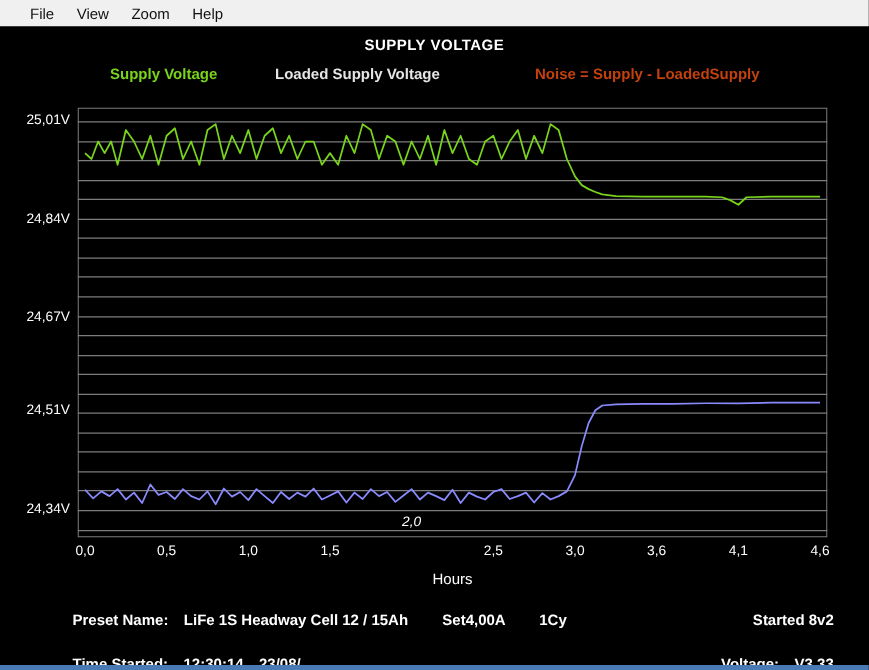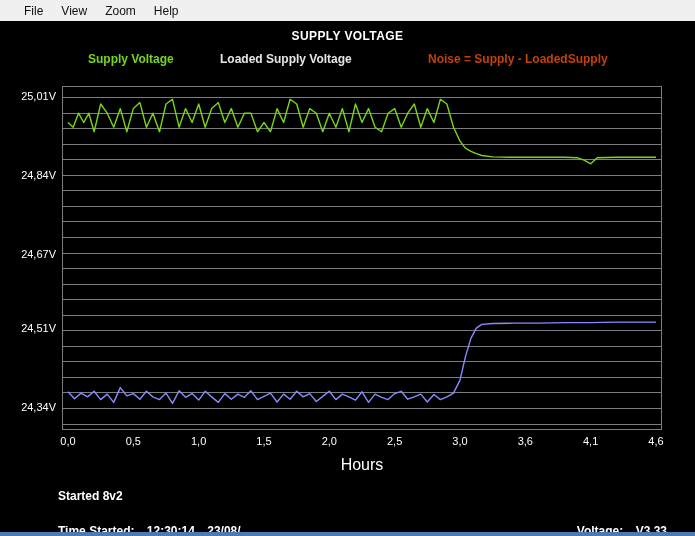--- a/index.html
+++ b/index.html
@@ -19,21 +19,21 @@
   #legendSupply { left:88px; }
   #legendLoaded { left:220px; }
   #legendNoise  { left:428px; }
 
   #plot { position:absolute; left:62px; top:86px; }
 
   #yLabels,#xLabels { position:absolute; top:0; left:0; width:0; height:0; }
   .ytick { position:absolute; left:6px; width:50px; text-align:right; color:#fff; font-size:11px; }
   .xtick { position:absolute; width:34px; text-align:center; color:#fff; font-size:11px; }
   .xaxis-title { position:absolute; left:62px; top:456px; width:600px; text-align:center;
-                 color:#fff; font-size:16px; }
+                 color:#fff; font-size:12px; }
 
   .status-row { position:absolute; left:58px; right:28px; display:flex; justify-content:space-between;
                 align-items:baseline; color:#fff; font-size:12px; font-weight:bold; white-space:nowrap; }
   .status-row.r1 { top:489px; }
   .status-row.r2 { top:512px;margin-top:12px; }
   .sp-sm { margin-left:9px; }
   .sp-lg { margin-left:24px; }
 
   .win-border { position:absolute; left:0; bottom:0; width:100%; height:4px; background:#4a7ab5; }
 </style>
@@ -91,31 +91,37 @@
       <rect x="0.5" y="0.5" width="599" height="343" fill="none" stroke="#7d7d7d"></rect>
       <polyline points="6.0,36.5 11.2,41.2 16.5,27.2 21.7,36.5 26.9,27.2 32.1,45.8 38.7,18.0 45.2,27.2 51.7,41.2 58.3,22.6 64.8,45.8 71.3,22.6 77.9,16.6 84.4,41.2 90.9,27.2 97.5,45.8 104.0,18.0 110.5,13.3 117.1,41.2 123.6,22.6 130.1,36.5 136.7,18.0 143.2,41.2 149.7,22.6 156.3,16.6 162.8,36.5 169.3,22.6 175.9,41.2 182.4,27.2 188.9,27.2 195.5,45.8 202.0,36.5 208.5,45.8 215.1,22.6 221.6,36.5 228.1,13.3 234.7,18.0 241.2,41.2 247.7,22.6 254.3,27.2 260.8,45.8 267.3,27.2 273.9,41.2 280.4,22.6 286.9,45.8 293.5,18.0 300.0,36.5 306.5,22.6 313.1,41.2 319.6,45.8 326.1,27.2 332.7,22.6 339.2,41.2 345.7,27.2 352.3,18.0 358.8,41.2 365.3,22.6 371.9,36.5 378.4,13.3 384.9,18.0 391.5,41.2 398.0,55.1 403.4,62.1 408.9,65.3 414.3,67.6 419.8,69.5 430.7,70.9 452.4,71.3 476.4,71.3 502.5,71.3 515.6,71.8 522.1,74.1 528.7,77.8 535.2,71.8 554.8,71.3 574.4,71.3 594.0,71.3" fill="none" stroke="#79d41c" stroke-width="1.4" stroke-linejoin="round"></polyline>
       <polyline points="6.0,305.8 12.5,312.7 19.1,307.1 25.6,310.9 32.1,305.3 38.7,313.6 45.2,308.1 51.7,316.4 58.3,301.6 64.8,309.9 71.3,307.6 77.9,313.2 84.4,305.3 90.9,310.9 97.5,313.6 104.0,307.1 110.5,317.4 117.1,304.8 123.6,311.3 130.1,307.6 136.7,314.1 143.2,305.3 149.7,310.9 156.3,316.4 162.8,307.6 169.3,313.2 175.9,308.1 182.4,311.3 188.9,304.8 195.5,313.6 202.0,310.4 208.5,307.1 215.1,316.0 221.6,308.1 228.1,313.2 234.7,305.3 241.2,310.9 247.7,307.6 254.3,315.5 260.8,310.4 267.3,305.3 273.9,313.6 280.4,308.1 286.9,310.9 293.5,314.1 300.0,305.8 306.5,316.4 313.1,308.1 319.6,311.3 326.1,313.6 332.7,307.6 339.2,305.3 345.7,313.2 352.3,310.9 358.8,308.1 365.3,316.0 371.9,308.5 378.4,313.6 384.9,310.9 391.5,307.1 398.0,294.1 403.4,270.9 408.9,252.4 414.3,242.2 419.8,238.4 430.7,237.5 452.4,237.1 476.4,237.1 502.5,236.6 528.7,236.6 554.8,236.1 594.0,236.1" fill="none" stroke="#8a8aff" stroke-width="1.4" stroke-linejoin="round"></polyline>
     </svg>
 
   <div id="xLabels">
       <div class="xtick" style="left: 51px; top: 435px;">0,0</div>
       <div class="xtick" style="left: 116.333px; top: 435px;">0,5</div>
       <div class="xtick" style="left: 181.667px; top: 435px;">1,0</div>
       <div class="xtick" style="left: 247px; top: 435px;">1,5</div>
-      <div class="xtick" style="left: 312.333px; top: 435px;">2,0</div>
+      <div class="xtick" style="left: 312.333px; top: 412px; font-style: italic;">2,0</div>
       <div class="xtick" style="left: 377.667px; top: 435px;">2,5</div>
       <div class="xtick" style="left: 443px; top: 435px;">3,0</div>
       <div class="xtick" style="left: 508.333px; top: 435px;">3,6</div>
       <div class="xtick" style="left: 573.667px; top: 435px;">4,1</div>
       <div class="xtick" style="left: 639px; top: 435px;">4,6</div>
     </div>
 
   <div class="xaxis-title">Hours</div>
 
   <div class="status-row r1">
+    <div>
+      <span>Preset Name:</span>
+      <span class="sp-sm">LiFe 1S Headway Cell 12 / 15Ah</span>
+      <span class="sp-lg">Set4,00A</span>
+      <span class="sp-lg">1Cy</span>
+    </div>
     <div>Started 8v2</div>
   </div>
 
   <div class="status-row r2">
     <div>
       <span>Time Started:</span>
       <span class="sp-sm">12:30:14</span>
       <span class="sp-sm">23/08/</span>
     </div>
     <div>

